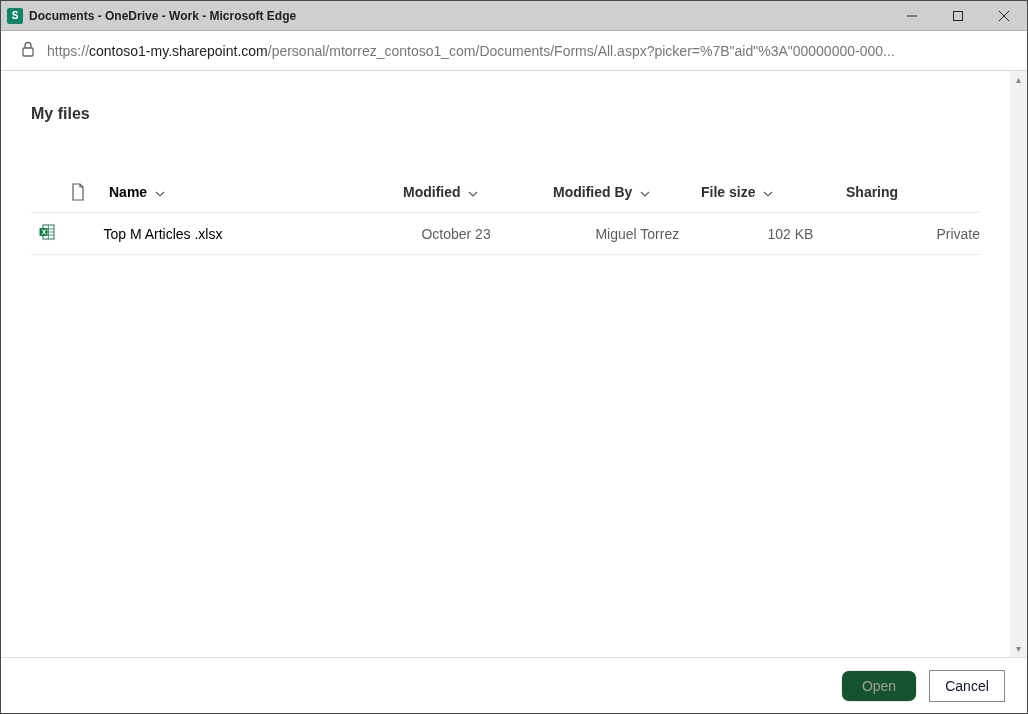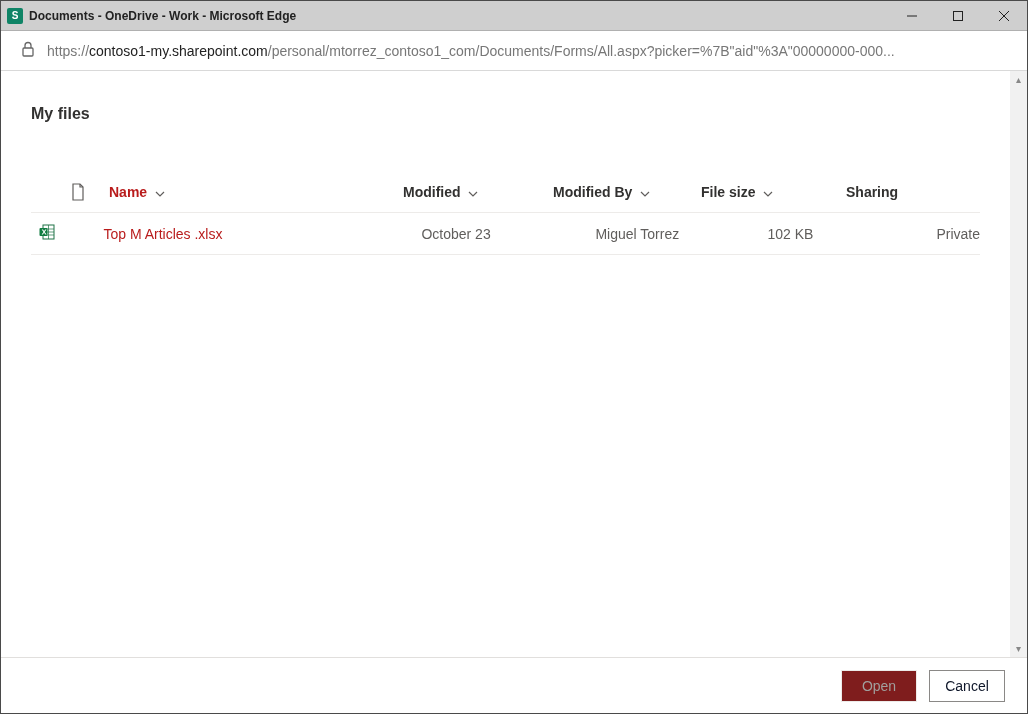--- a/index.html
+++ b/index.html
@@ -74,21 +74,21 @@
     }
     .scrollthumb-up { top: 0; }
     .scrollthumb-down { bottom: 0; }
     .page-title { font-size: 16px; font-weight: 600; color: #323130; margin-bottom: 48px; }
     
     .file-table { width: 100%; }
     .ft-row { display: flex; align-items: center; height: 42px; }
     .ft-header { border-bottom: 1px solid #edebe9; color: #323130; font-size: 14px; font-weight: 600; }
     .ft-data { border-bottom: 1px solid #edebe9; color: #605e5c; font-size: 14px; gap: 24px; }
     .col-icon { width: 72px; display: flex; justify-content: flex-end; padding-right: 18px; }
-    .col-name { flex: 0 0 300px; padding-left: 6px; color: #b91c1c; }
+    .col-name { flex: 0 0 300px; padding-left: 6px; color: #000000; }
     .ft-data .col-name { font-weight: 400; }
     .col-modified { flex: 0 0 150px; }
     .col-modifiedby { flex: 0 0 148px; }
     .col-size { flex: 0 0 145px; }
     .col-sharing { flex: 1; }
     .sort-chev { color: #605e5c; margin-left: 4px; display: inline-flex; }
     .file-icon-hdr svg { color: #605e5c; }
     .excel-icon { width: 16px; height: 16px; }
     
     .footer {
@@ -99,21 +99,21 @@
     }
     .btn {
       min-width: 76px; height: 32px;
       border: 1px solid #8a8886;
       background: #fff;
       font-size: 14px; color: #0f172a;
       display: inline-flex; align-items: center; justify-content: center;
       cursor: pointer;
     }
     .btn.disabled {
-      color: #a19f9d; border-color: #edebe9; background: #7f1d1d; cursor: default;
+      color: #a19f9d; border-color: #edebe9; background: #14532d; cursor: default; border-radius: 8px;
     }
   </style>
 </head>
 <body>
 
 <div class="window">
 
   <div class="titlebar">
     <span class="app-icon">S</span>
     <span class="title-text">Documents - OneDrive - Work - Microsoft Edge</span>

